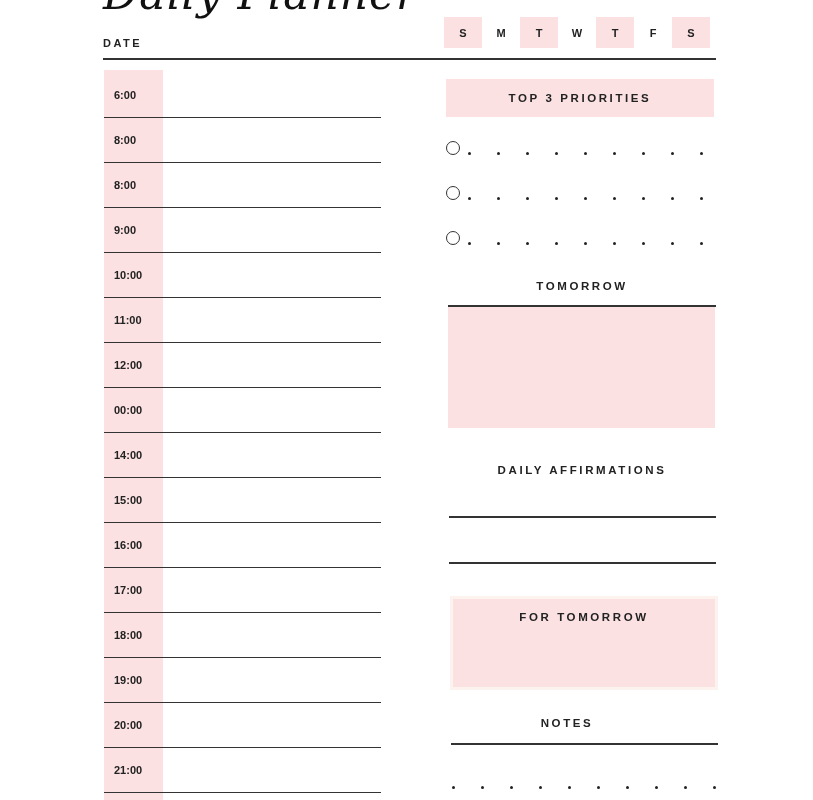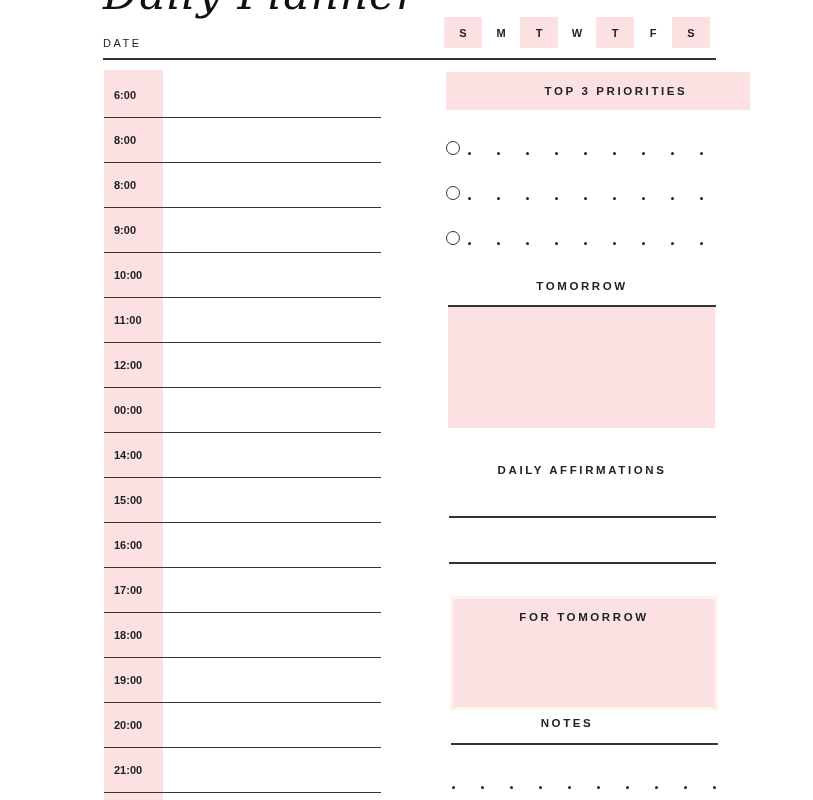--- a/index.html
+++ b/index.html
@@ -1,19 +1,19 @@
 <!DOCTYPE html>
 <html><head>
 <meta charset="utf-8">
 <style>
   html,body{margin:0;padding:0;background:#fff;}
   body{width:813px;height:800px;position:relative;overflow:hidden;font-family:"Liberation Sans",sans-serif;color:#222;}
   .abs{position:absolute;}
   .title{left:103px;top:-32px;font-family:"DejaVu Serif",serif;font-style:italic;font-size:44px;color:#111;letter-spacing:1px;white-space:nowrap;}
-  .date-label{left:103px;top:37px;font-size:11px;letter-spacing:2.5px;font-weight:normal;color:#222;}
+  .date-label{left:103px;top:37px;font-size:11px;letter-spacing:2.5px;font-weight:bold;color:#222;}
   .date-line{left:103px;top:58px;width:613px;height:2px;background:#333;}
   .days{left:444px;top:17px;display:flex;}
   .day{width:38px;height:31px;display:flex;align-items:center;justify-content:center;font-size:11px;font-weight:bold;color:#222;}
   .day.pink{background:#fbe1e2;}
   .time-col{left:104px;top:70px;width:59px;height:730px;background:#fbe1e2;}
   .time-row{position:absolute;left:104px;width:280px;height:45px;}
   .time-row .t{position:absolute;left:10px;top:16px;font-size:11px;font-weight:bold;color:#222;}
   .time-row .line{position:absolute;left:0;bottom:0;width:277px;height:1.5px;background:#333;}
   .box{background:#fbe1e2;}
   .sec-title{font-size:11.5px;font-weight:bold;letter-spacing:2.6px;color:#222;text-align:center;}
@@ -100,21 +100,21 @@
   </div>
 <div class="time-row" style="top:703px">
     <span class="t">20:00</span>
     <div class="line"></div>
   </div>
 <div class="time-row" style="top:748px">
     <span class="t">21:00</span>
     <div class="line"></div>
   </div>
 
-<div class="abs box sec-title" style="left:446px;top:72px;width:268px;height:38px;line-height:38px;padding-left:36px;">TOP 3 PRIORITIES</div>
+<div class="abs box sec-title" style="left:446px;top:79px;width:268px;height:38px;line-height:38px;">TOP 3 PRIORITIES</div>
 
 <div class="abs prio" style="top:141px">
   <div class="circle"></div>
   <div class="dots">
       <i class="dot"></i>
       <i class="dot"></i>
       <i class="dot"></i>
       <i class="dot"></i>
       <i class="dot"></i>
       <i class="dot"></i>
@@ -153,21 +153,21 @@
 </div>
 
 <div class="abs sec-title" style="left:448px;top:280px;width:268px;">TOMORROW</div>
 <div class="abs hline" style="left:448px;top:305px;width:268px;"></div>
 <div class="abs box" style="left:448px;top:307px;width:267px;height:121px;"></div>
 
 <div class="abs sec-title" style="left:448px;top:464px;width:268px;">DAILY AFFIRMATIONS</div>
 <div class="abs hline" style="left:449px;top:516px;width:267px;"></div>
 <div class="abs hline" style="left:449px;top:562px;width:267px;"></div>
 
-<div class="abs box" style="left:453px;top:599px;width:262px;height:108px;box-shadow:0 0 0 3px #fdf3ee;">
+<div class="abs box" style="left:453px;top:599px;width:262px;height:88px;box-shadow:0 0 0 3px #fdf3ee;">
   <div class="sec-title" style="margin-top:12px;">FOR TOMORROW</div>
 </div>
 
 <div class="abs sec-title" style="left:433px;top:717px;width:268px;">NOTES</div>
 <div class="abs hline" style="left:451px;top:743px;width:267px;"></div>
 <div class="abs" style="left:452px;top:786px;display:flex;">
   <i class="dot"></i>
     <i class="dot"></i>
     <i class="dot"></i>
     <i class="dot"></i>

